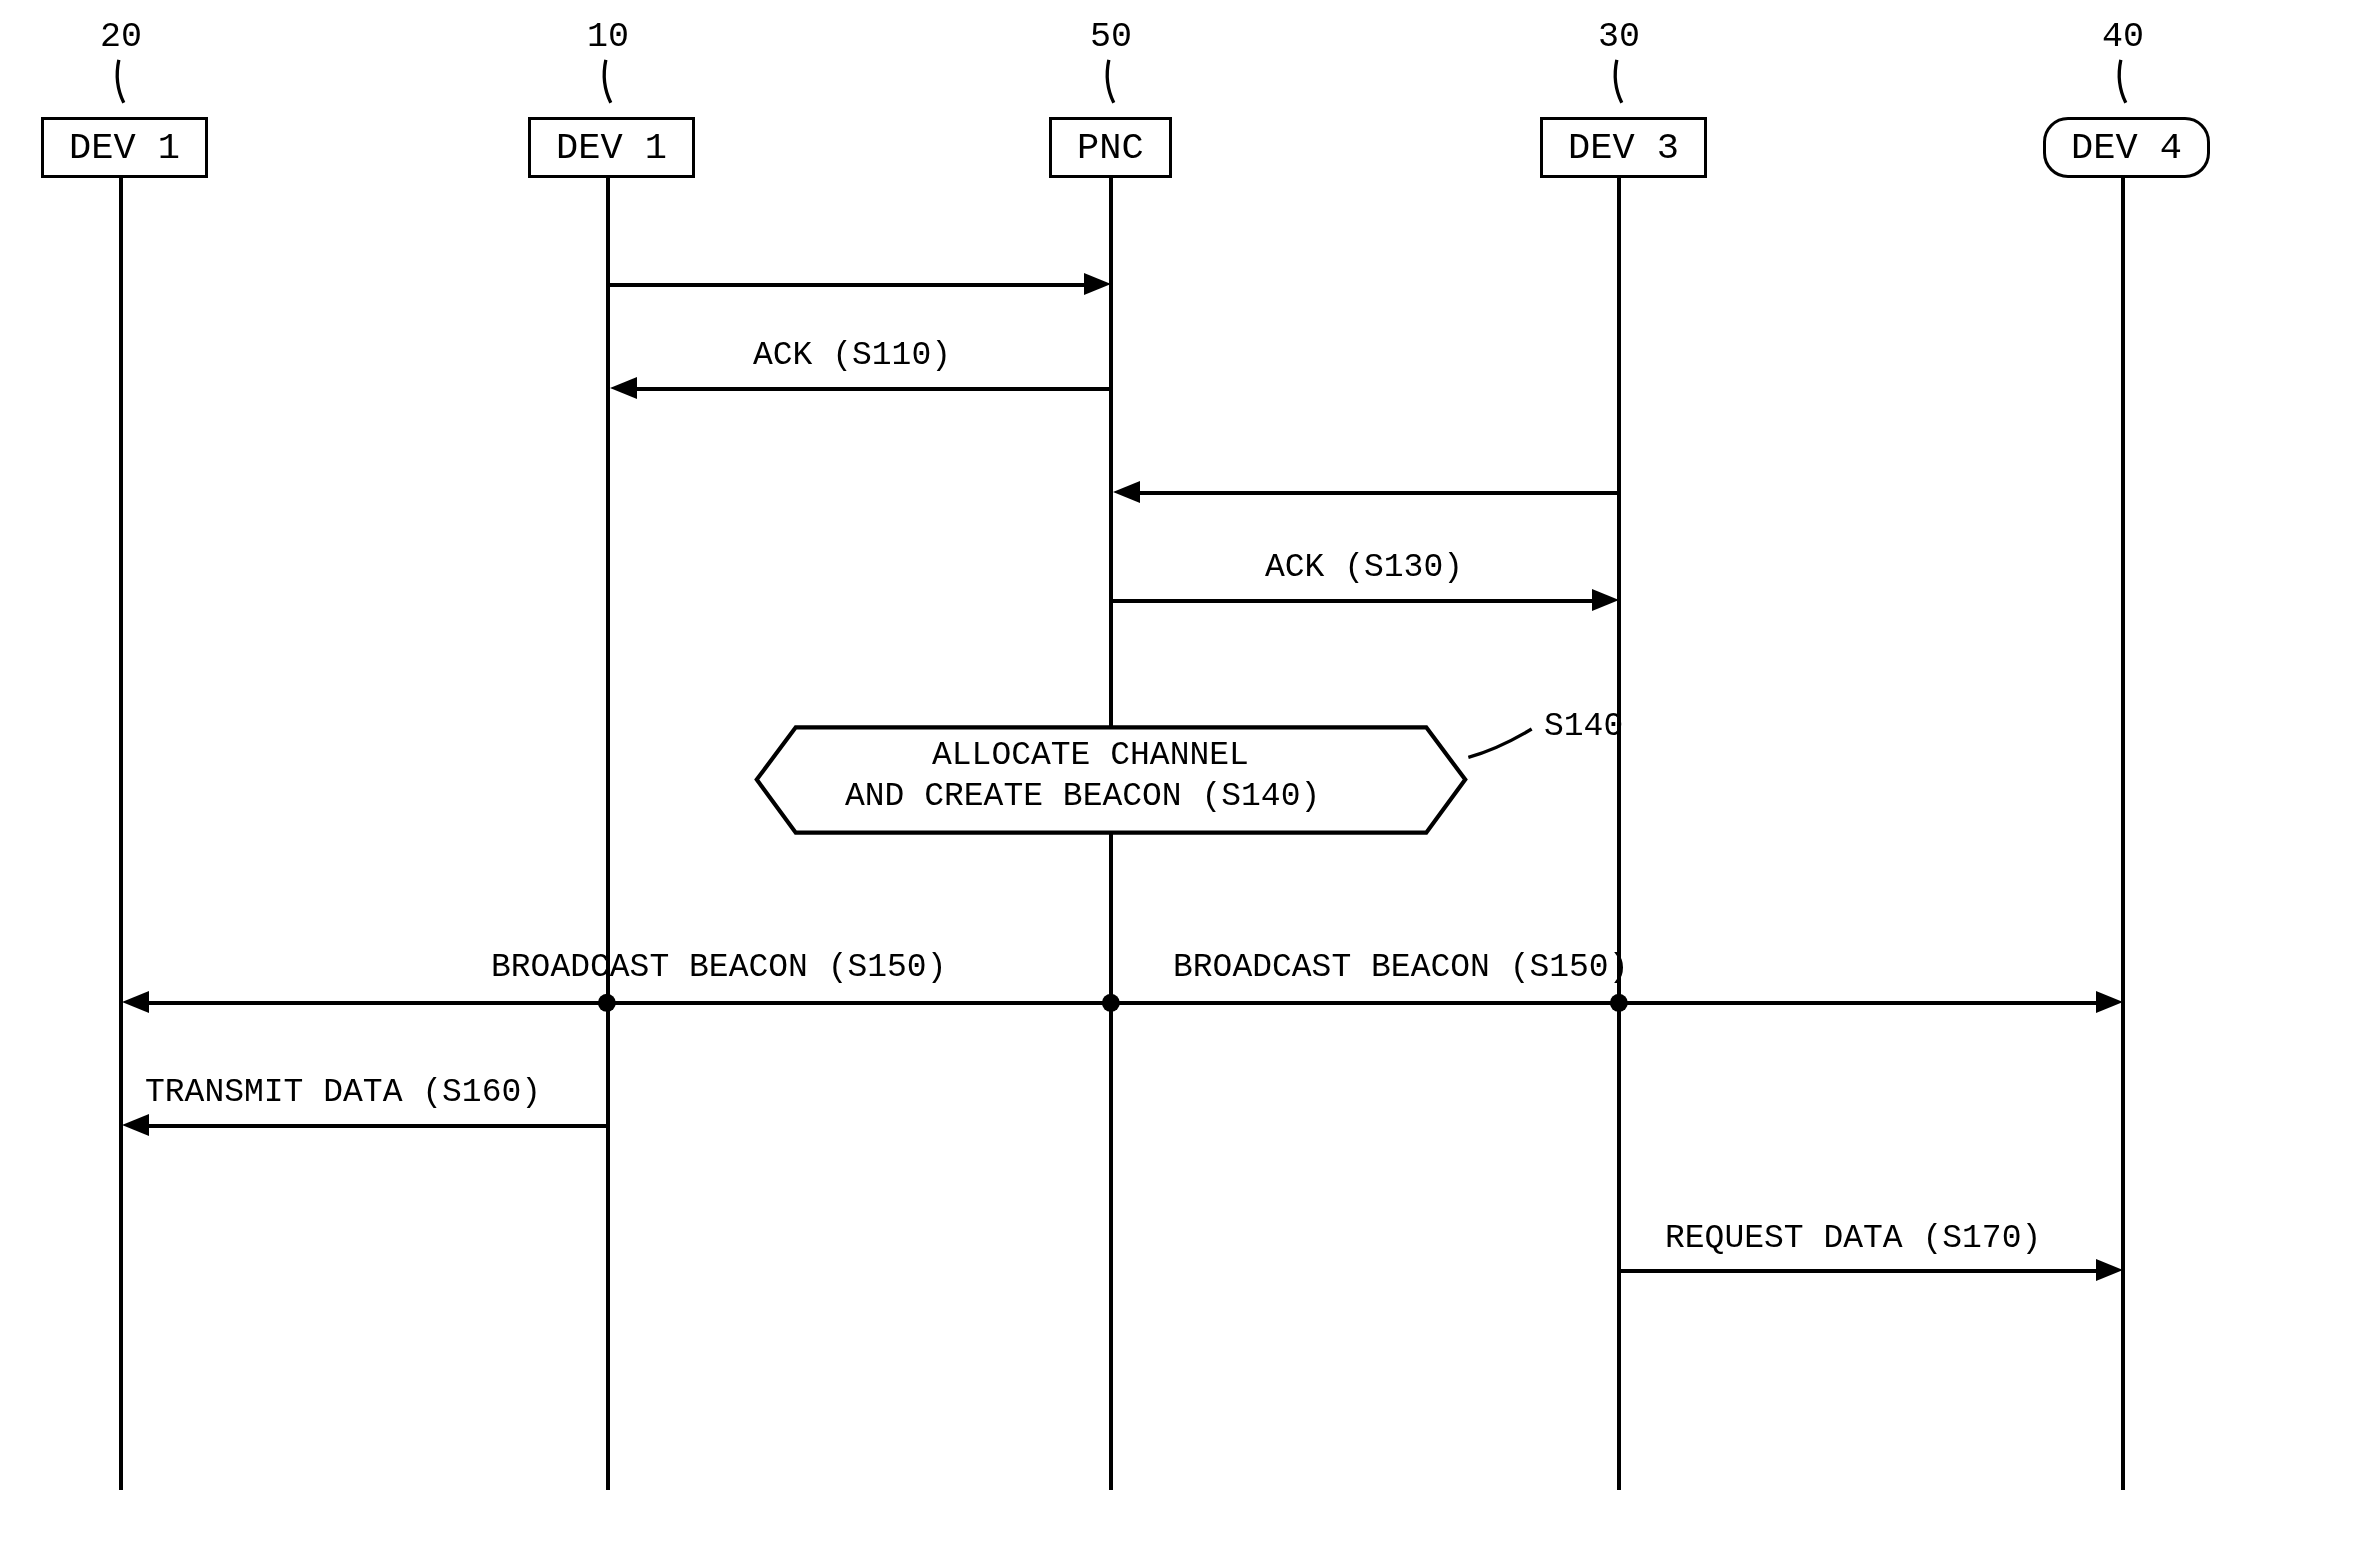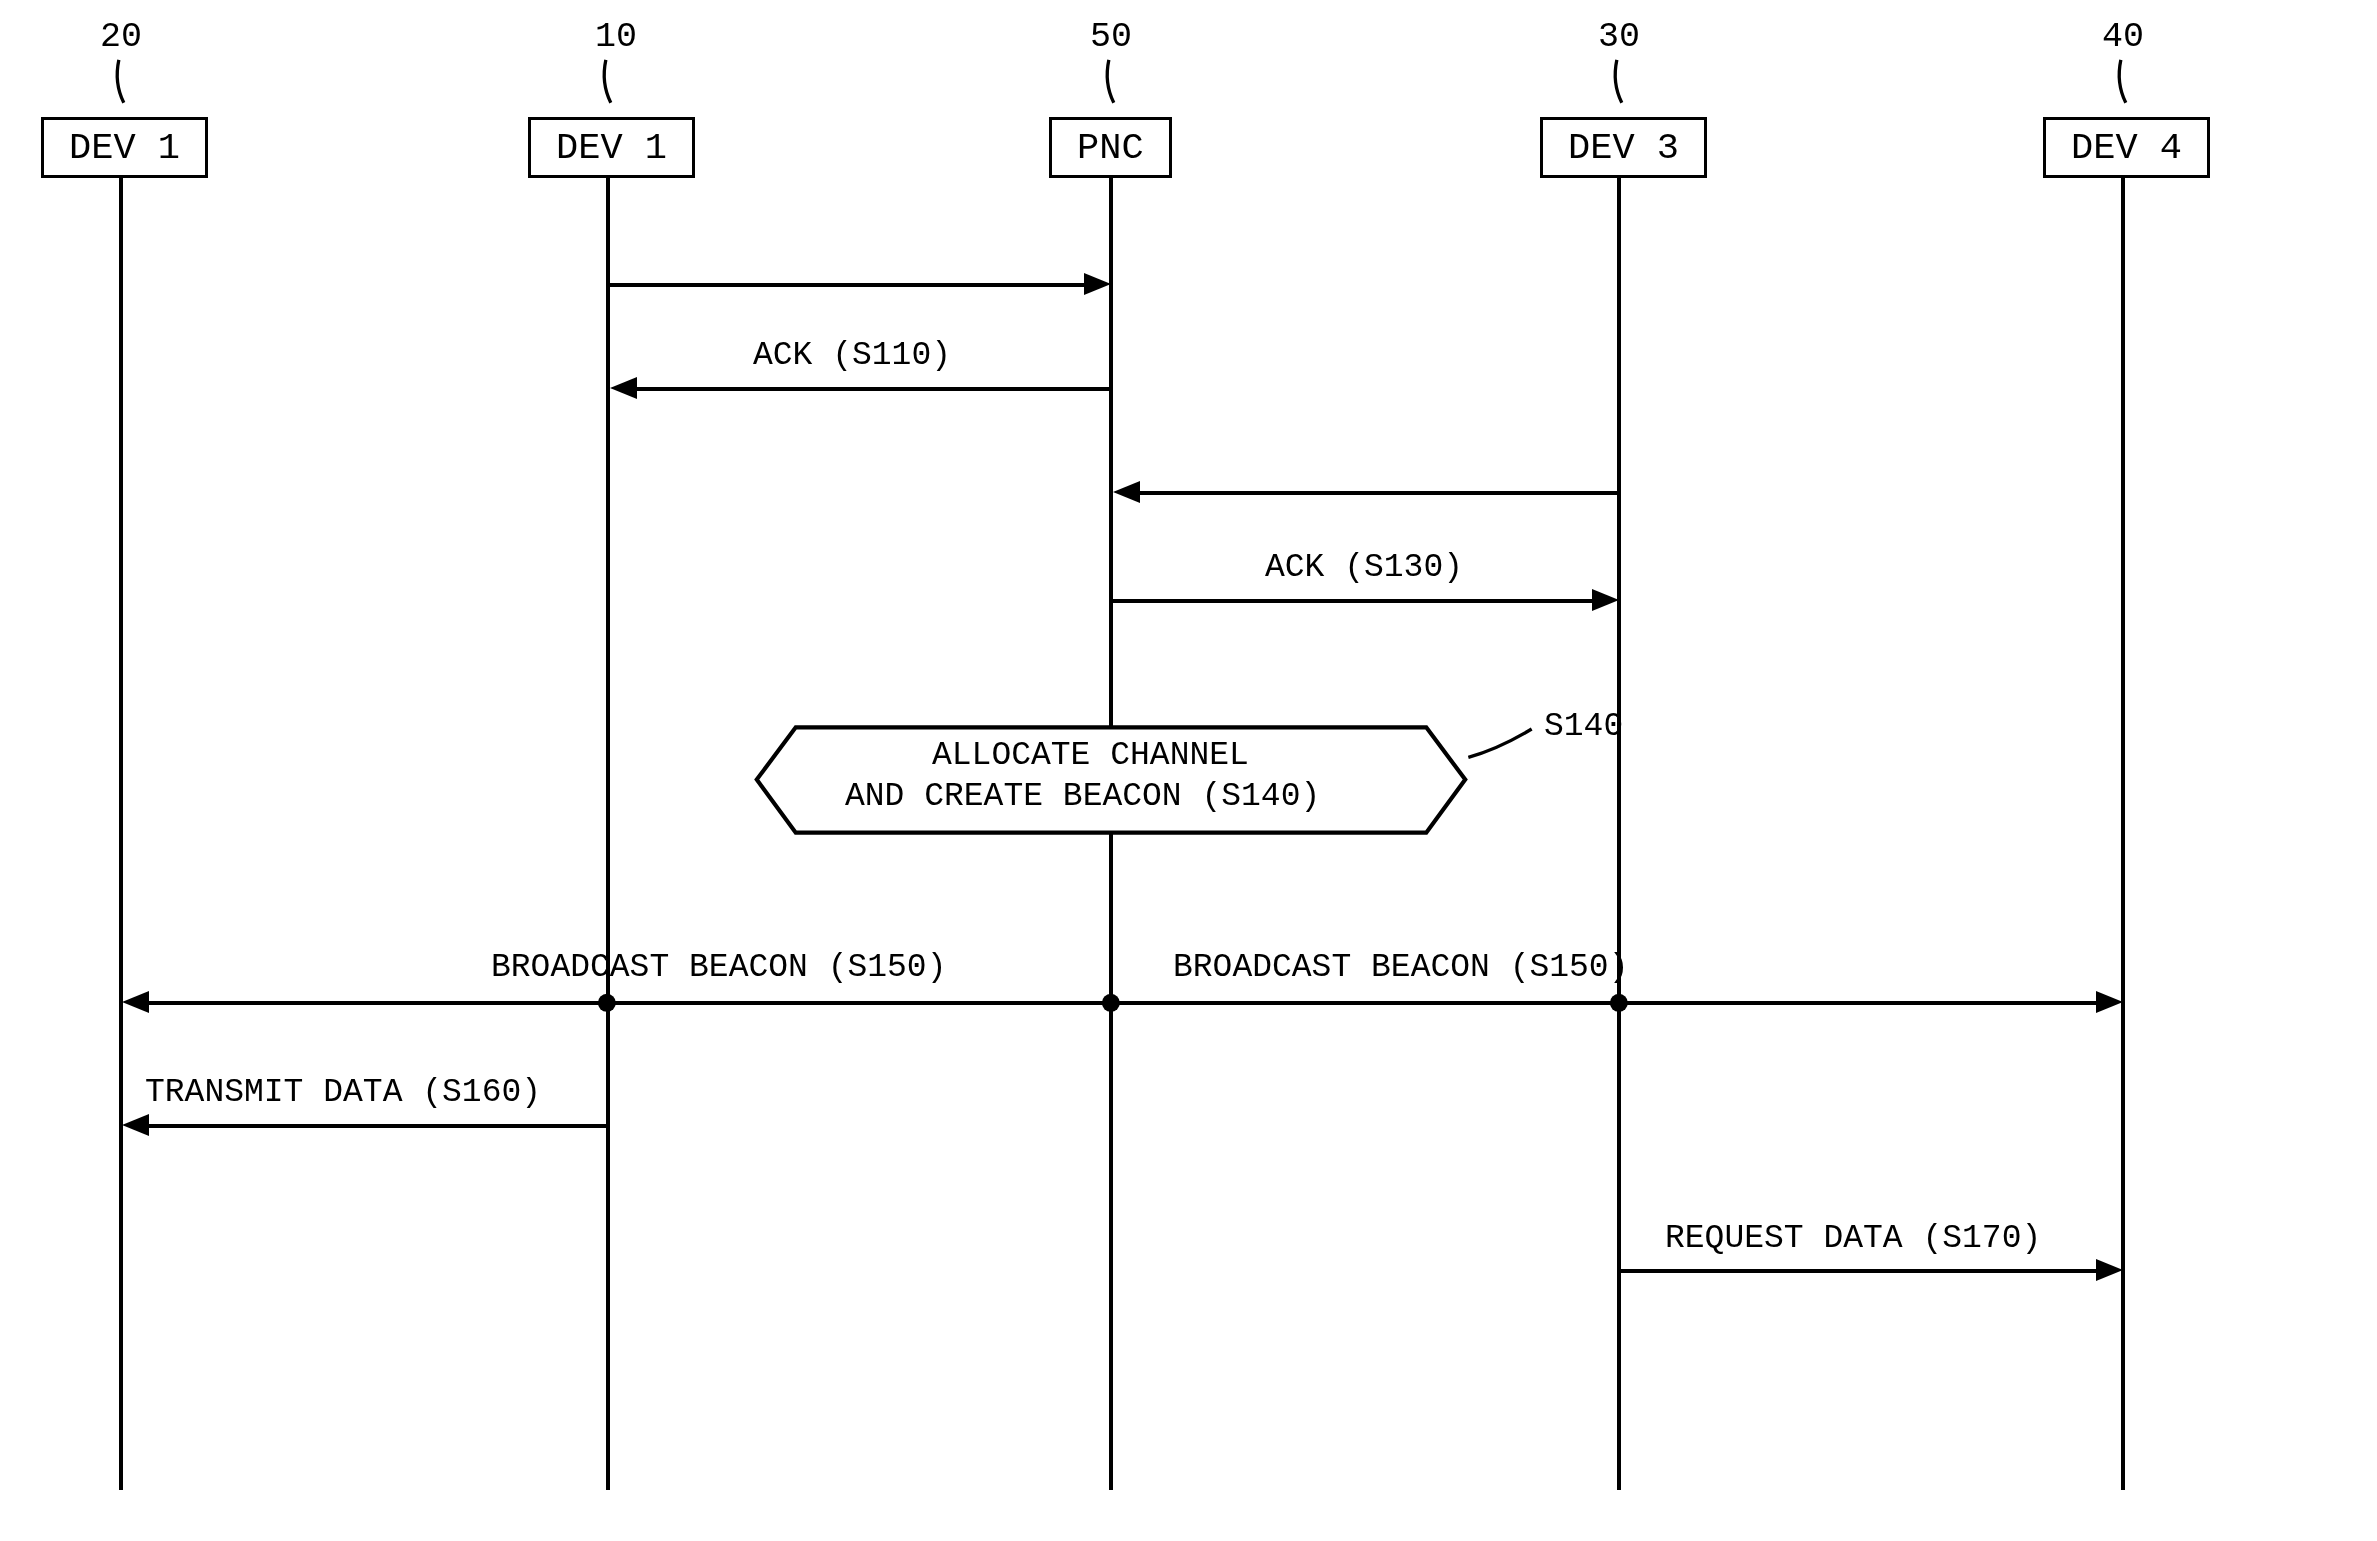--- a/index.html
+++ b/index.html
@@ -76,21 +76,21 @@
 </head>
 <body>
 
 <div class="diagram">
 
   <div class="ref-num" style="left:92px; top:16.6px;">20</div>
   <svg style="position:absolute; left:96px; top:58px; width:33px; height:50px;" viewBox="0 0 40 60" width="33" height="50">
       <path d="M18 2 Q 12 30 24 54" stroke="#000" stroke-width="4" fill="none"></path>
     </svg>
 
-  <div class="ref-num" style="left:579px; top:16.6px;margin-left:8px;">10</div>
+  <div class="ref-num" style="left:579px; top:16.6px;">10</div>
   <svg style="position:absolute; left:583px; top:58px; width:33px; height:50px;" viewBox="0 0 40 60" width="33" height="50">
       <path d="M18 2 Q 12 30 24 54" stroke="#000" stroke-width="4" fill="none"></path>
     </svg>
 
   <div class="ref-num" style="left:1082px; top:16.6px;">50</div>
   <svg style="position:absolute; left:1086px; top:58px; width:33px; height:50px;" viewBox="0 0 40 60" width="33" height="50">
       <path d="M18 2 Q 12 30 24 54" stroke="#000" stroke-width="4" fill="none"></path>
     </svg>
 
   <div class="ref-num" style="left:1590px; top:16.6px;">30</div>
@@ -106,21 +106,21 @@
   <div class="lifeline" style="left:111px; top:175px; height:1315px;"></div>
   <div class="lifeline" style="left:598px; top:175px; height:1315px;"></div>
   <div class="lifeline" style="left:1101px; top:175px; height:1315px;"></div>
   <div class="lifeline" style="left:1609px; top:175px; height:1315px;"></div>
   <div class="lifeline" style="left:2113px; top:175px; height:1315px;"></div>
 
   <div class="lane-box" style="left:33px; top:117px;">DEV 1</div>
   <div class="lane-box" style="left:520px; top:117px;">DEV 1</div>
   <div class="lane-box" style="left:1041px; top:117px;">PNC</div>
   <div class="lane-box" style="left:1532px; top:117px;font-family:Liberation Mono, monospace;">DEV 3</div>
-  <div class="lane-box" style="left:2035px; top:117px;">DEV 4</div>
+  <div class="lane-box" style="left:2035px; top:117px;border-radius:25px;">DEV 4</div>
 
   <div class="arrow-line" style="left:602px; top:283px; width:483px;"></div>
   <div class="arrow-head-right" style="left:1076px; top:273px;"></div>
 
   <div class="msg-label" style="left:745px; top:337px;">ACK (S110)</div>
   <div class="arrow-line" style="left:620px; top:387px; width:483px;"></div>
   <div class="arrow-head-left" style="left:602px; top:377px;"></div>
 
   <div class="arrow-line" style="left:1128px; top:491px; width:483px;"></div>
   <div class="arrow-head-left" style="left:1105px; top:481px;"></div>

